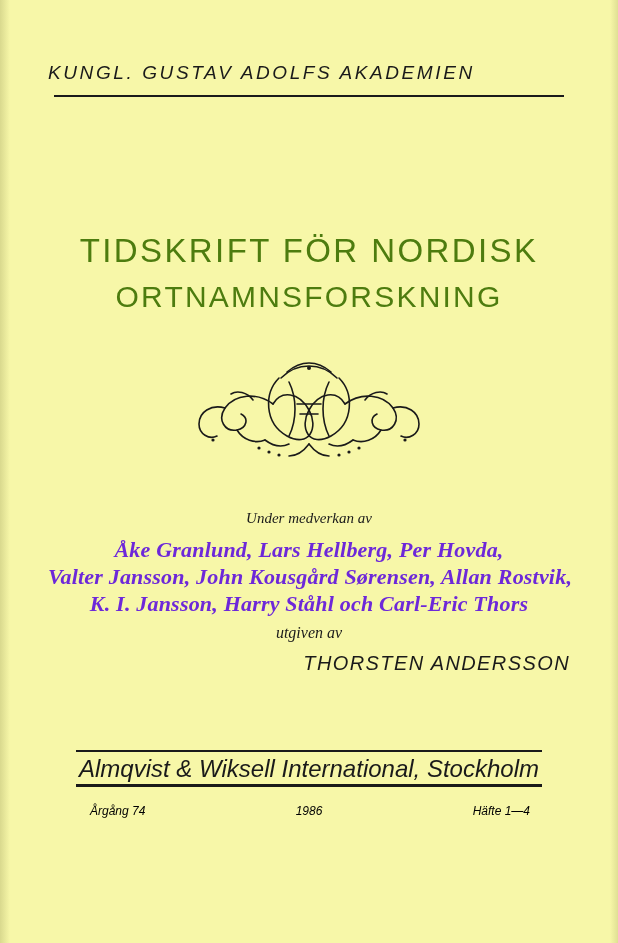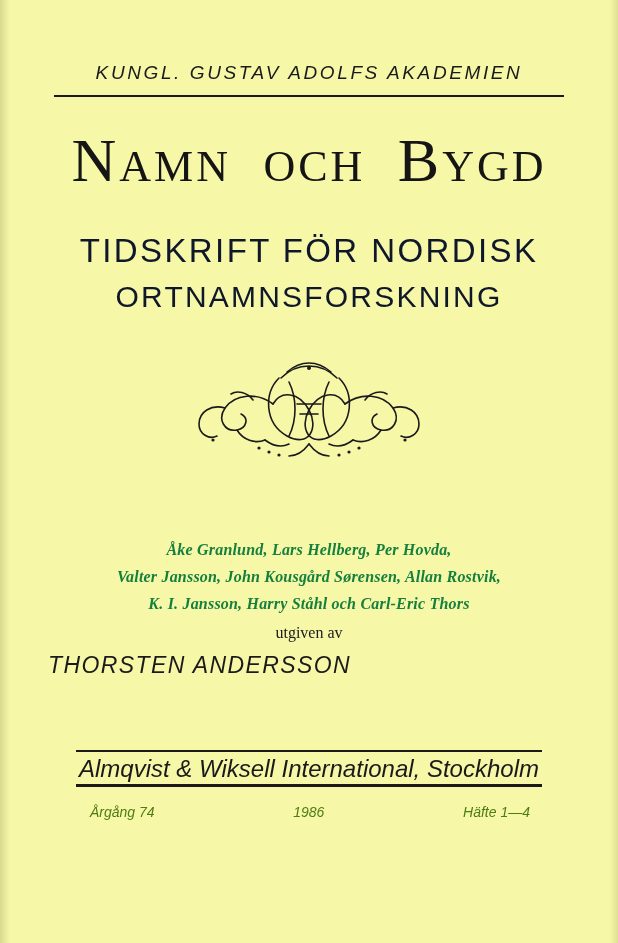--- a/index.html
+++ b/index.html
@@ -45,21 +45,20 @@
     right: 48px;
     top: 0;
     bottom: 0;
   }
 
   .academy {
     position: absolute;
     top: 62px;
     left: 0;
     right: 0;
-    text-align: center;
     font-family: "Liberation Sans", sans-serif;
     font-style: italic;
     font-size: 19px;
     letter-spacing: 2.6px;
     color: #1a1a1a;
     white-space: nowrap;
   }
   .rule-top {
     position: absolute;
     top: 95px;
@@ -84,21 +83,21 @@
   }
   .title .cap { font-size: 62px; }
   .title .small { font-size: 44px; }
 
   .subtitle1, .subtitle2 {
     position: absolute;
     left: 0;
     right: 0;
     text-align: center;
     font-family: "Liberation Sans", sans-serif;
-    color: #0f172a;
+    color: #4d7c0f;
     white-space: nowrap;
   }
   .subtitle1 {
     top: 232px;
     font-size: 33px;
     letter-spacing: 2.4px;
   }
   .subtitle2 {
     top: 280px;
     font-size: 30px;
@@ -127,44 +126,45 @@
   .contribs {
     position: absolute;
     top: 536px;
     left: 0; right: 0;
     text-align: center;
   }
   .contribs .line {
     font-family: "Liberation Serif", serif;
     font-style: italic;
     font-weight: bold;
+    font-size: 22px;
+    letter-spacing: 0.2px;
+    color: #6d28d9;
+    line-height: 27px;
+    white-space: nowrap;
+  }
+
+  .editor-label {
+    position: absolute;
+    top: 624px;
+    left: 0; right: 0;
+    text-align: center;
+    font-style: italic;
+    font-family: "Liberation Serif", serif;
     font-size: 16px;
-    letter-spacing: 0.2px;
-    color: #15803d;
-    line-height: 27px;
-    white-space: nowrap;
-  }
-
-  .editor-label {
-    position: absolute;
-    top: 624px;
-    left: 0; right: 0;
-    text-align: center;
-    font-family: "Liberation Serif", serif;
-    font-size: 16px;
     color: #1a1a1a;
   }
   .editor-name {
     position: absolute;
     top: 652px;
     left: 0; right: 0;
-    text-align: left;
-    font-family: "Liberation Sans", sans-serif;
-    font-style: italic;
-    font-size: 23px;
+    text-align: right;
+    font-family: "Liberation Sans", sans-serif;
+    font-style: italic;
+    font-size: 20px;
     letter-spacing: 1.4px;
     color: #1a1a1a;
     white-space: nowrap;
   }
 
   .rule-mid {
     position: absolute;
     top: 750px;
     left: 28px;
     right: 28px;
@@ -194,41 +194,36 @@
   .issue-row {
     position: absolute;
     top: 804px;
     left: 30px;
     right: 30px;
     display: flex;
     justify-content: space-between;
     align-items: baseline;
     font-family: "Liberation Sans", sans-serif;
     font-style: italic;
-    font-size: 14px;
-    color: #4d7c0f;
+    font-size: 12px;
+    color: #000000;
   }
   .issue-row span { white-space: nowrap; margin-left: 36px; }
   .issue-row .volume { margin-left: 12px; }
   .issue-row .issue { margin-right: 10px; }
 </style>
 </head>
 <body>
 
 <div class="page">
   <div class="inner">
 
     <div class="academy">KUNGL. GUSTAV ADOLFS AKADEMIEN</div>
     <div class="rule-top"></div>
 
-    <div class="title">
-      <span class="cap">N</span><span class="small">AMN</span>
-      <span class="small">&nbsp;OCH&nbsp;</span>
-      <span class="cap">B</span><span class="small">YGD</span>
-    </div>
 
     <div class="subtitle1">TIDSKRIFT FÖR NORDISK</div>
     <div class="subtitle2">ORTNAMNSFORSKNING</div>
 
     <div class="ornament">
       <svg width="280" height="120" viewBox="0 0 280 120" xmlns="http://www.w3.org/2000/svg" aria-hidden="true">
         <g fill="none" stroke="#1a1a1a" stroke-width="1.6" stroke-linecap="round">
 
           <path d="M110 30 C95 45, 95 75, 118 88 C140 100, 150 80, 140 62 C130 44, 112 42, 104 56"></path>
           <path d="M170 30 C185 45, 185 75, 162 88 C140 100, 130 80, 140 62 C150 44, 168 42, 176 56"></path>
@@ -262,20 +257,21 @@
           <circle cx="190" cy="100" r="1.6"></circle>
           <circle cx="180" cy="104" r="1.6"></circle>
           <circle cx="170" cy="107" r="1.6"></circle>
           <circle cx="140" cy="20" r="2"></circle>
           <circle cx="44" cy="92" r="1.6"></circle>
           <circle cx="236" cy="92" r="1.6"></circle>
         </g>
       </svg>
     </div>
 
+    <div class="contrib-label">Under medverkan av</div>
     <div class="contribs">
       <div class="line">Åke Granlund, Lars Hellberg, Per Hovda,</div>
       <div class="line">Valter Jansson, John Kousgård Sørensen, Allan Rostvik,</div>
       <div class="line">K. I. Jansson, Harry Ståhl och Carl-Eric Thors</div>
     </div>
 
     <div class="editor-label">utgiven av</div>
     <div class="editor-name">THORSTEN ANDERSSON</div>
 
     <div class="rule-mid"></div>

